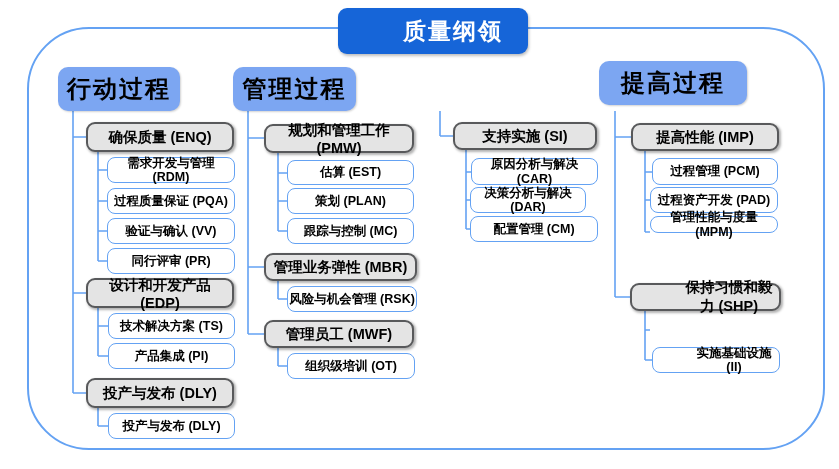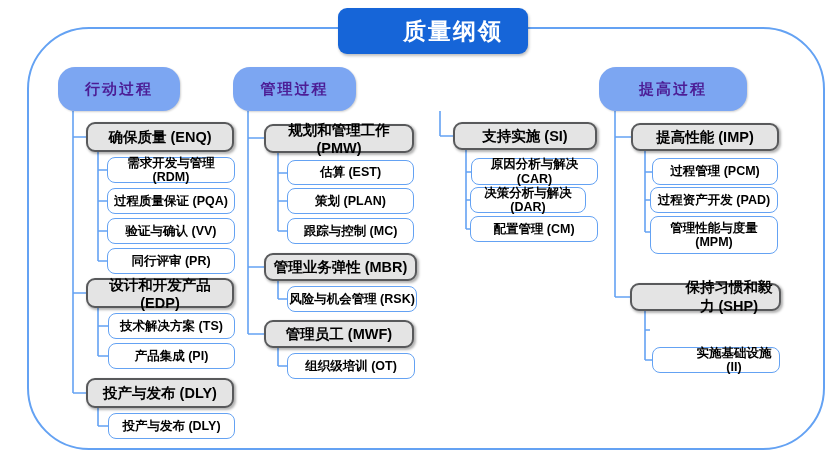--- a/index.html
+++ b/index.html
@@ -13,22 +13,22 @@
   }
   svg.connectors{position:absolute;left:0;top:0;width:839px;height:469px;pointer-events:none;}
   .title{
     position:absolute;left:338px;top:8px;width:150px;height:46px;
     background:#1665d8;border-radius:9px;color:#fff;font-weight:bold;font-size:23px;
     display:flex;align-items:center;justify-content:center;letter-spacing:2px;
     box-shadow:1px 2px 3px rgba(0,0,0,.25);
     padding-left:40px;
   }
   .hdr{
-    position:absolute;background:#7ca6f2;border-radius:17px;color:#4c1d95;
-    font-weight:bold;font-size:15px;letter-spacing:2px;
+    position:absolute;background:#7ca6f2;border-radius:10px;color:#000000;
+    font-weight:bold;font-size:24px;letter-spacing:2px;
     display:flex;align-items:center;justify-content:center;
     box-shadow:1px 1px 2px rgba(0,0,0,.18);
   }
   .grp{
     position:absolute;background:#e4e4e4;border:2px solid #58595b;border-radius:9px;
     color:#000;font-weight:bold;font-size:14.5px;box-sizing:border-box;
     display:flex;align-items:center;justify-content:center;text-align:center;
     box-shadow:1.5px 1.5px 2.5px rgba(0,0,0,.3);
   }
   .leaf{
@@ -64,21 +64,21 @@
       <path d="M615 111 V297 M615 137 H631 M615 297 H630"></path>
       <path d="M645 151 V232 M645 172 H652 M645 200 H650 M645 232 H650"></path>
       <path d="M645 311 V360 M645 330 H650 M645 360 H652"></path>
     </g>
   </svg>
 
   <div class="title">质量纲领</div>
 
   <div class="hdr" style="left:58px;top:67px;width:122px;height:44px;">行动过程</div>
   <div class="hdr" style="left:233px;top:67px;width:123px;height:44px;">管理过程</div>
-  <div class="hdr" style="left:599px;top:67px;width:148px;height:44px;">提高过程</div>
+  <div class="hdr" style="left:599px;top:61px;width:148px;height:44px;">提高过程</div>
 
   <div class="grp" style="left:86px;top:122px;width:148px;height:30px;">确保质量 (ENQ)</div>
   <div class="leaf" style="left:107px;top:157px;width:128px;height:26px;">需求开发与管理 (RDM)</div>
   <div class="leaf" style="left:107px;top:188px;width:128px;height:26px;">过程质量保证 (PQA)</div>
   <div class="leaf" style="left:107px;top:218px;width:128px;height:26px;">验证与确认 (VV)</div>
   <div class="leaf" style="left:107px;top:248px;width:128px;height:26px;">同行评审 (PR)</div>
 
   <div class="grp" style="left:86px;top:278px;width:148px;height:30px;">设计和开发产品 (EDP)</div>
   <div class="leaf" style="left:108px;top:313px;width:127px;height:26px;">技术解决方案 (TS)</div>
   <div class="leaf" style="left:108px;top:343px;width:127px;height:26px;">产品集成 (PI)</div>
@@ -98,19 +98,19 @@
   <div class="leaf" style="left:287px;top:353px;width:128px;height:26px;">组织级培训 (OT)</div>
 
   <div class="grp" style="left:453px;top:122px;width:144px;height:28px;">支持实施 (SI)</div>
   <div class="leaf" style="left:471px;top:158px;width:127px;height:27px;">原因分析与解决 (CAR)</div>
   <div class="leaf" style="left:470px;top:187px;width:116px;height:26px;">决策分析与解决 (DAR)</div>
   <div class="leaf" style="left:470px;top:216px;width:128px;height:26px;">配置管理 (CM)</div>
 
   <div class="grp" style="left:631px;top:123px;width:148px;height:28px;">提高性能 (IMP)</div>
   <div class="leaf" style="left:652px;top:158px;width:126px;height:27px;">过程管理 (PCM)</div>
   <div class="leaf" style="left:650px;top:187px;width:128px;height:26px;">过程资产开发 (PAD)</div>
-  <div class="leaf" style="left:650px;top:216px;width:128px;height:38px;">管理性能与度量
+  <div class="leaf" style="left:650px;top:216px;width:128px;height:17px;">管理性能与度量
 (MPM)</div>
 
   <div class="grp" style="left:630px;top:283px;width:151px;height:28px;padding-left:47px;">保持习惯和毅力 (SHP)</div>
   <div class="leaf" style="left:652px;top:347px;width:128px;height:26px;padding-left:36px;">实施基础设施 (II)</div>
 
 </div>
 
 </body></html>

